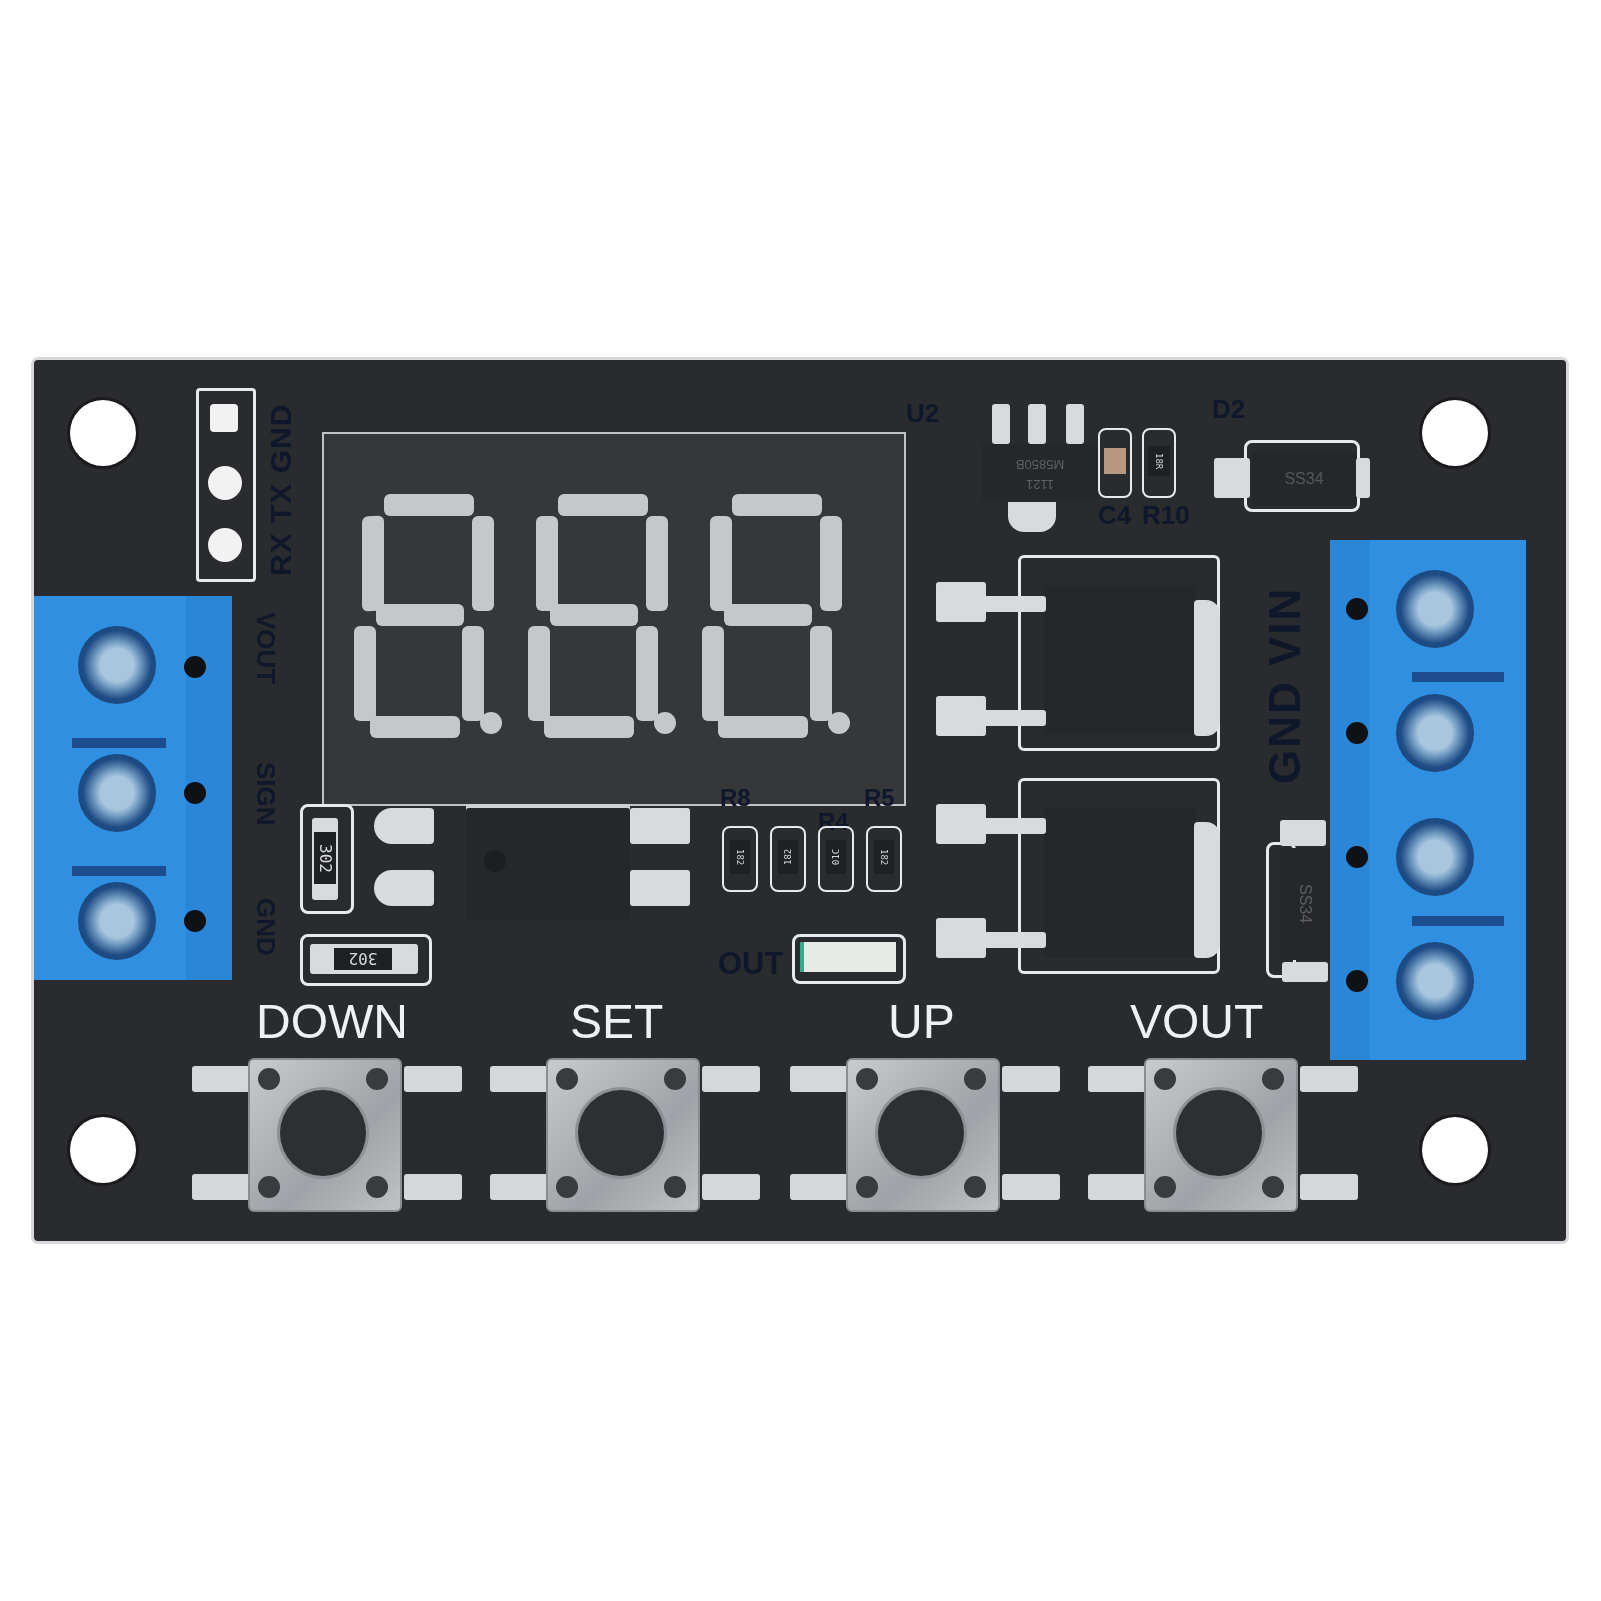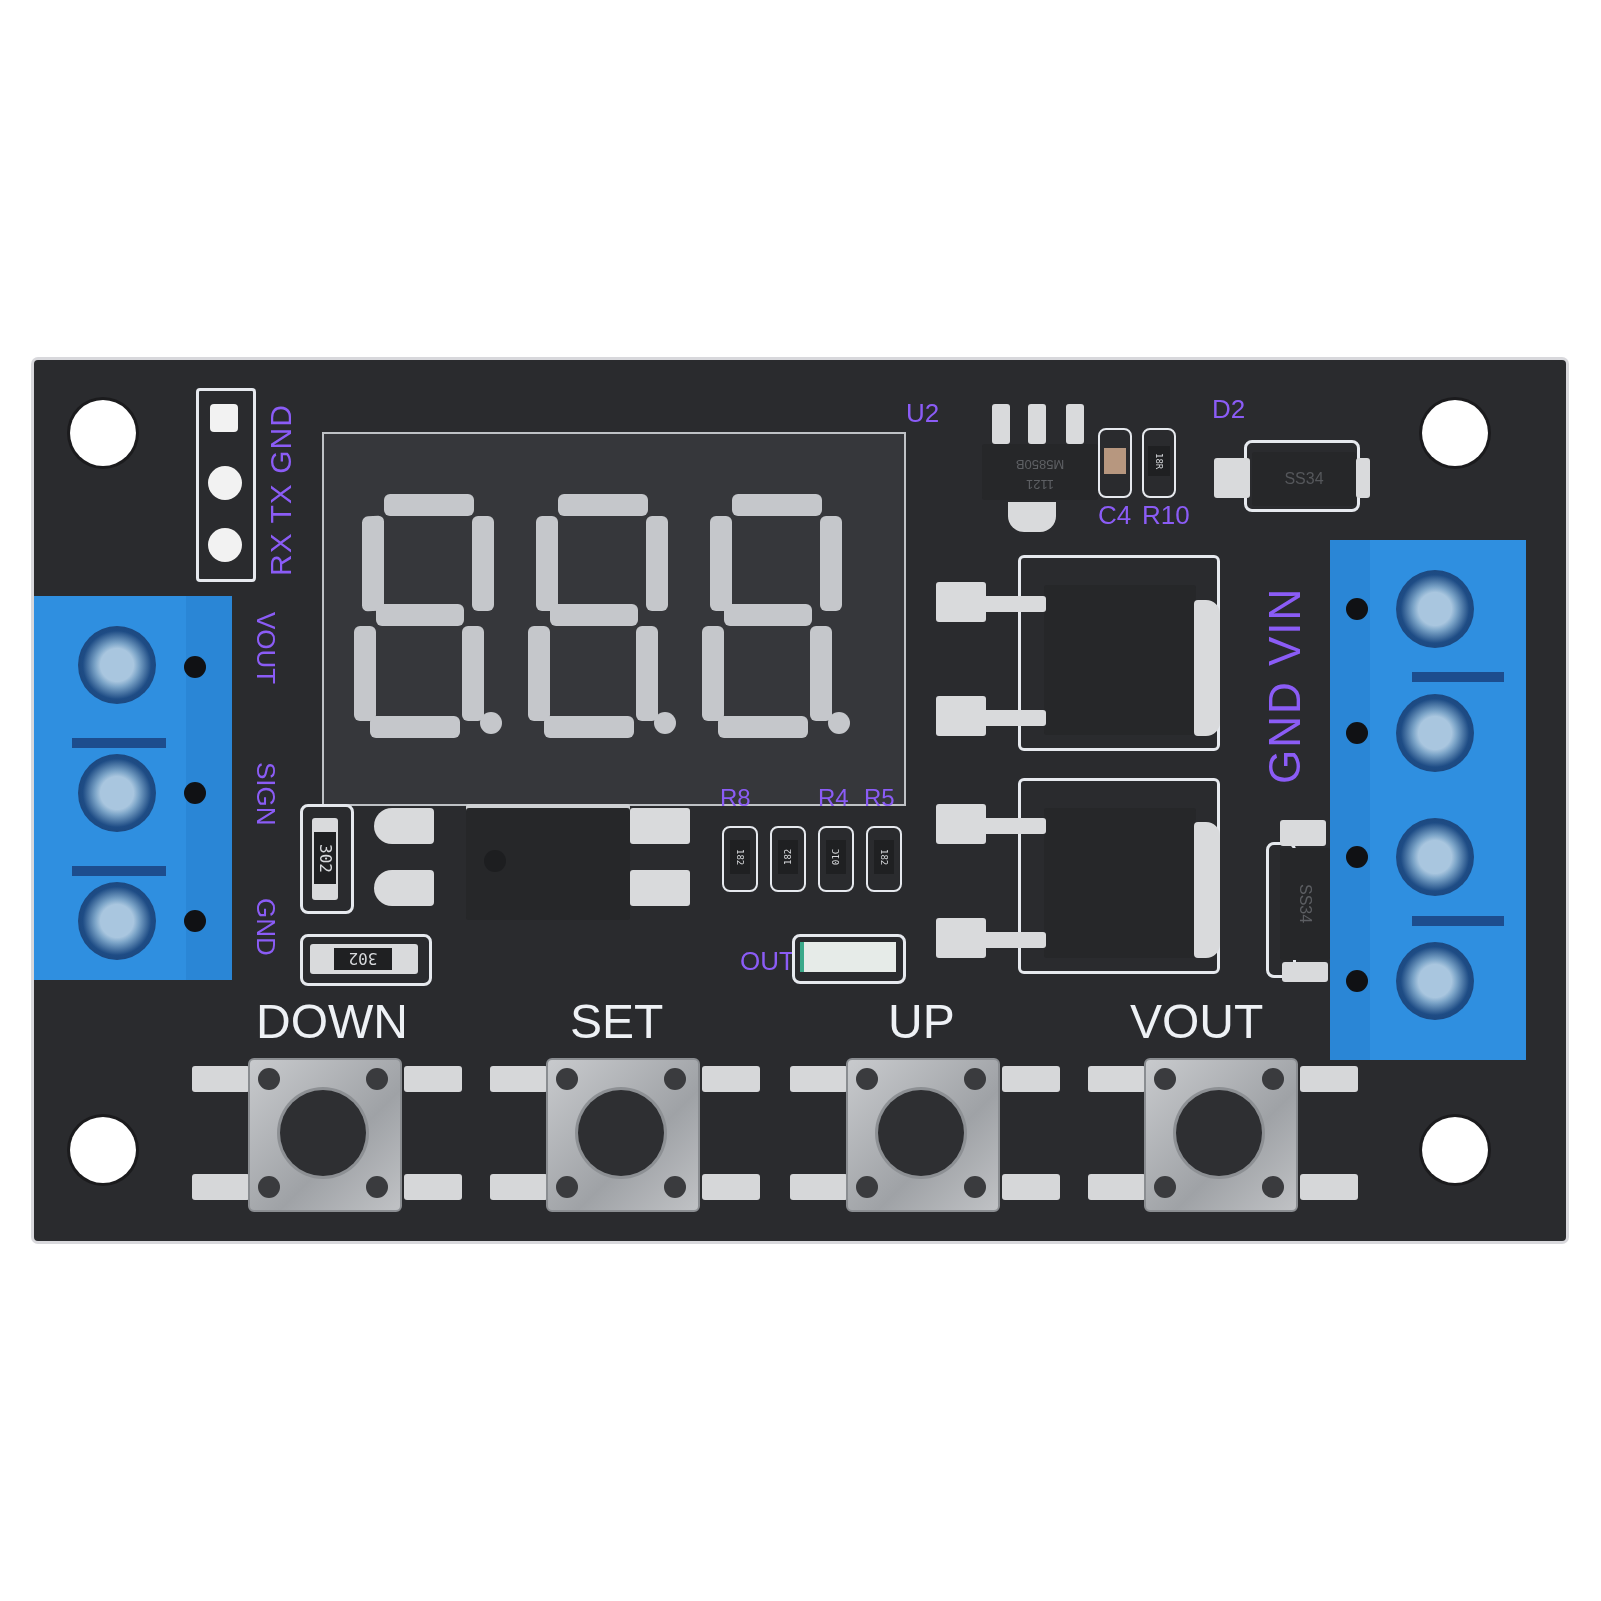--- a/index.html
+++ b/index.html
@@ -1,20 +1,20 @@
 <!DOCTYPE html>
 <html><head>
 <meta charset="utf-8">
 <style>
   html,body{margin:0;padding:0;background:#ffffff;}
   body{width:1601px;height:1601px;position:relative;overflow:hidden;font-family:"Liberation Sans",sans-serif;}
   .abs{position:absolute;}
   .board{left:34px;top:360px;width:1532px;height:881px;background:#2a2b2e;border-radius:4px;box-shadow:0 0 0 3px #d8d8dc;}
   .hole{width:66px;height:66px;border-radius:50%;background:#ffffff;box-shadow:0 0 0 3px #1b1b1d;}
-  .silk{color:#8b5cf6;font-weight:normal;}
+  .silk{color:#0f172a;font-weight:bold;}
   .silk-line{border:3px solid #e6e9ee;border-radius:8px;}
   .pad{background:#d9dadc;border-radius:3px;}
   .display{left:322px;top:432px;width:580px;height:370px;background:#36373b;border:2px solid #bfc2c6;}
   .seg{position:absolute;background:#c5c7cb;border-radius:6px;}
   .dp{position:absolute;width:22px;height:22px;border-radius:50%;background:#c5c7cb;}
   .terminal{background:#2f8fe0;}
   .screw{width:78px;height:78px;border-radius:50%;background:radial-gradient(circle at 50% 50%,#a9c6df 0 30%,#7aa3c7 40%,#1e4c85 62%,#173c6d 100%);}
   .tdot{width:22px;height:22px;border-radius:50%;background:#101114;}
   .tbar{height:10px;background:#1d4d8e;}
   .btn-base{width:150px;height:150px;background:linear-gradient(135deg,#c8cacd,#9fa2a6 60%,#c0c2c5);border:2px solid #8a8d91;border-radius:6px;}
@@ -159,33 +159,33 @@
 <div class="abs smd-body" style="left:334px;top:948px;width:58px;height:22px;font-size:16px;transform:rotate(180deg);">302</div>
 
 <div class="abs pad" style="left:374px;top:808px;width:60px;height:36px;border-radius:18px 4px 4px 18px;"></div>
 <div class="abs pad" style="left:374px;top:870px;width:60px;height:36px;border-radius:18px 4px 4px 18px;"></div>
 <div class="abs pad" style="left:630px;top:808px;width:60px;height:36px;"></div>
 <div class="abs pad" style="left:630px;top:870px;width:60px;height:36px;"></div>
 <div class="abs chip" style="left:466px;top:808px;width:164px;height:112px;box-shadow:0 -4px 0 #cfd1d4;"></div>
 <div class="abs" style="left:484px;top:850px;width:22px;height:22px;border-radius:50%;background:#1d1e20;"></div>
 
 <div class="abs silk" style="left:720px;top:784px;font-size:24px;">R8</div>
-<div class="abs silk" style="left:818px;top:784px;font-size:24px;">R4</div>
+<div class="abs silk" style="left:818px;top:808px;font-size:24px;">R4</div>
 <div class="abs silk" style="left:864px;top:784px;font-size:24px;">R5</div>
 
 <div class="abs silk-line" style="left:722px;top:826px;width:32px;height:62px;border-width:2px;"></div>
 <div class="abs smd-body vert-down" style="left:730px;top:840px;width:20px;height:34px;font-size:9px;">182</div>
 <div class="abs silk-line" style="left:770px;top:826px;width:32px;height:62px;border-width:2px;"></div>
 <div class="abs smd-body vert" style="left:778px;top:840px;width:20px;height:34px;font-size:9px;">182</div>
 <div class="abs silk-line" style="left:818px;top:826px;width:32px;height:62px;border-width:2px;"></div>
 <div class="abs smd-body vert" style="left:826px;top:840px;width:20px;height:34px;font-size:9px;">01C</div>
 <div class="abs silk-line" style="left:866px;top:826px;width:32px;height:62px;border-width:2px;"></div>
 <div class="abs smd-body vert-down" style="left:874px;top:840px;width:20px;height:34px;font-size:9px;">182</div>
 
-<div class="abs silk" style="left:740px;top:946px;font-size:26px;">OUT</div>
+<div class="abs silk" style="left:718px;top:946px;font-size:31px;">OUT</div>
 <div class="abs silk-line" style="left:792px;top:934px;width:108px;height:44px;border-width:3px;"></div>
 <div class="abs" style="left:800px;top:942px;width:92px;height:30px;background:#e6ebe8;border-left:4px solid #3aa98a;"></div>
 
 <div class="abs silk" style="left:256px;top:994px;font-size:48px;font-weight:normal;color:#eef1f5;">DOWN</div>
 <div class="abs silk" style="left:570px;top:994px;font-size:48px;font-weight:normal;color:#eef1f5;">SET</div>
 <div class="abs silk" style="left:888px;top:994px;font-size:48px;font-weight:normal;color:#eef1f5;">UP</div>
 <div class="abs silk" style="left:1130px;top:994px;font-size:48px;font-weight:normal;color:#eef1f5;">VOUT</div>
 
 <div class="abs" style="left:192px;top:1058px;width:274px;height:150px;">
   <div class="abs btn-leg" style="left:0;top:8px;"></div>

